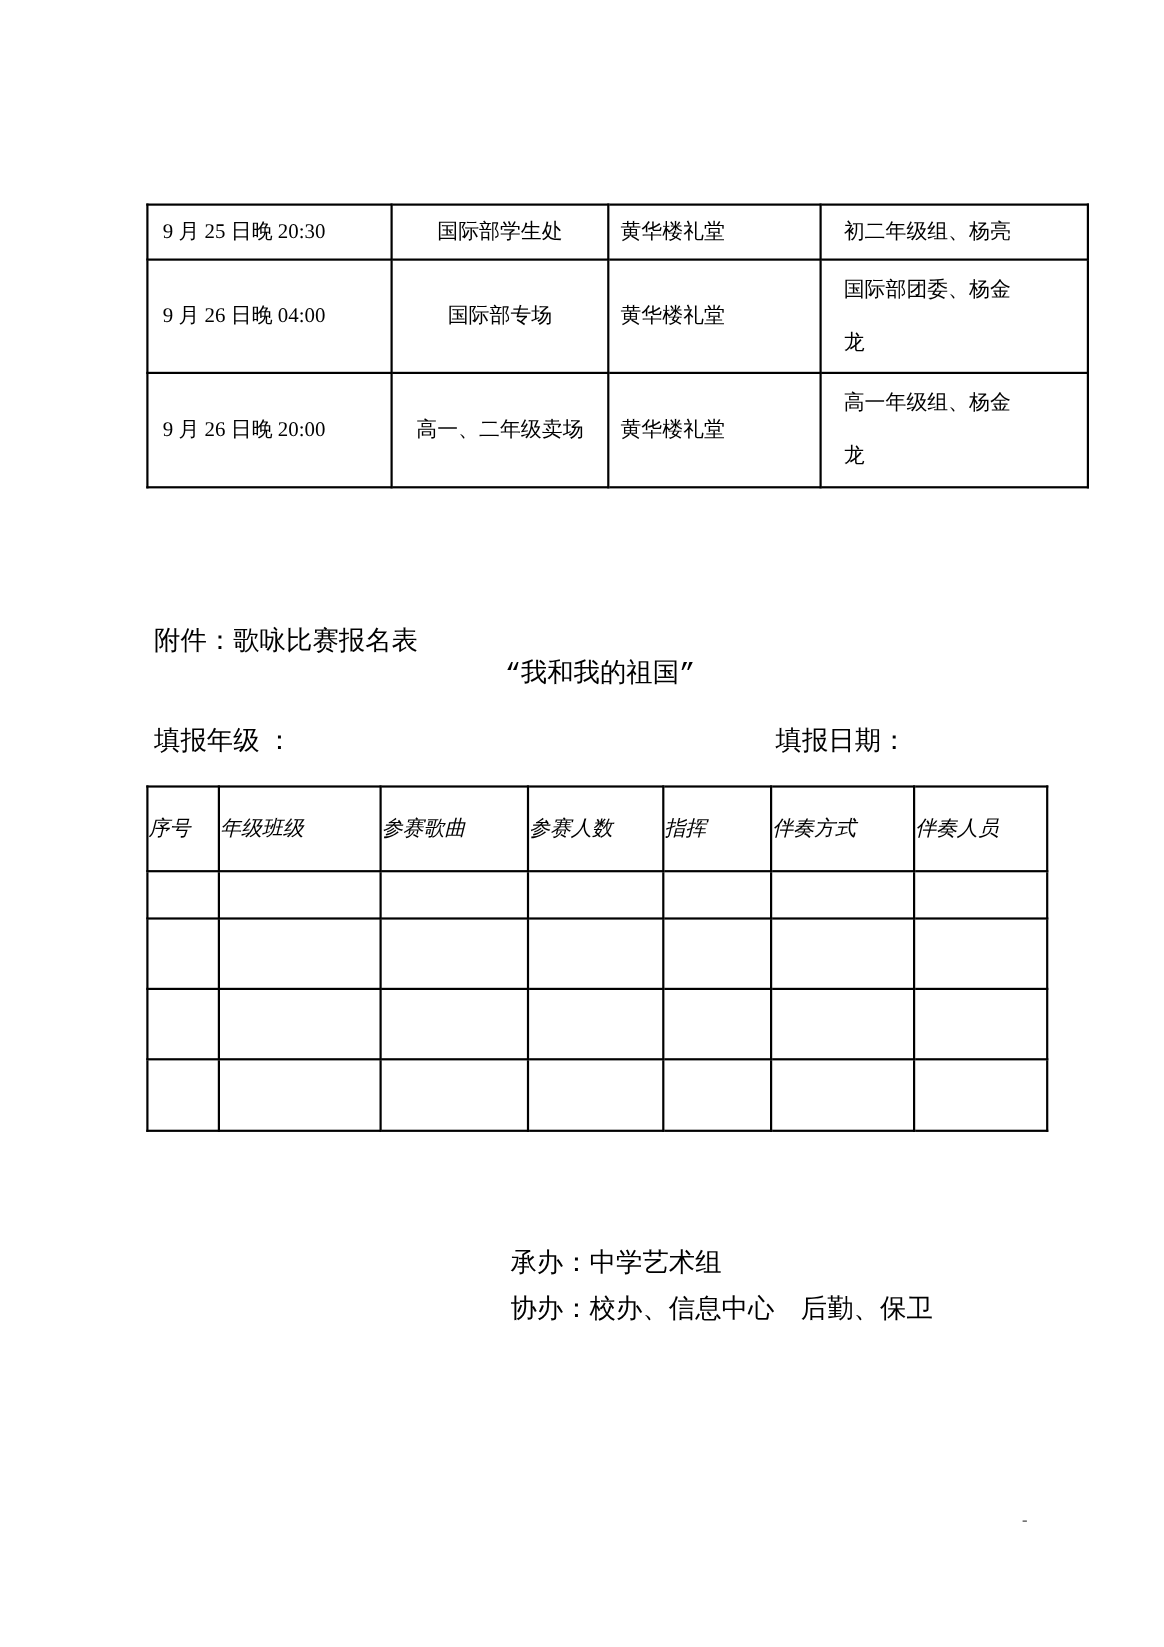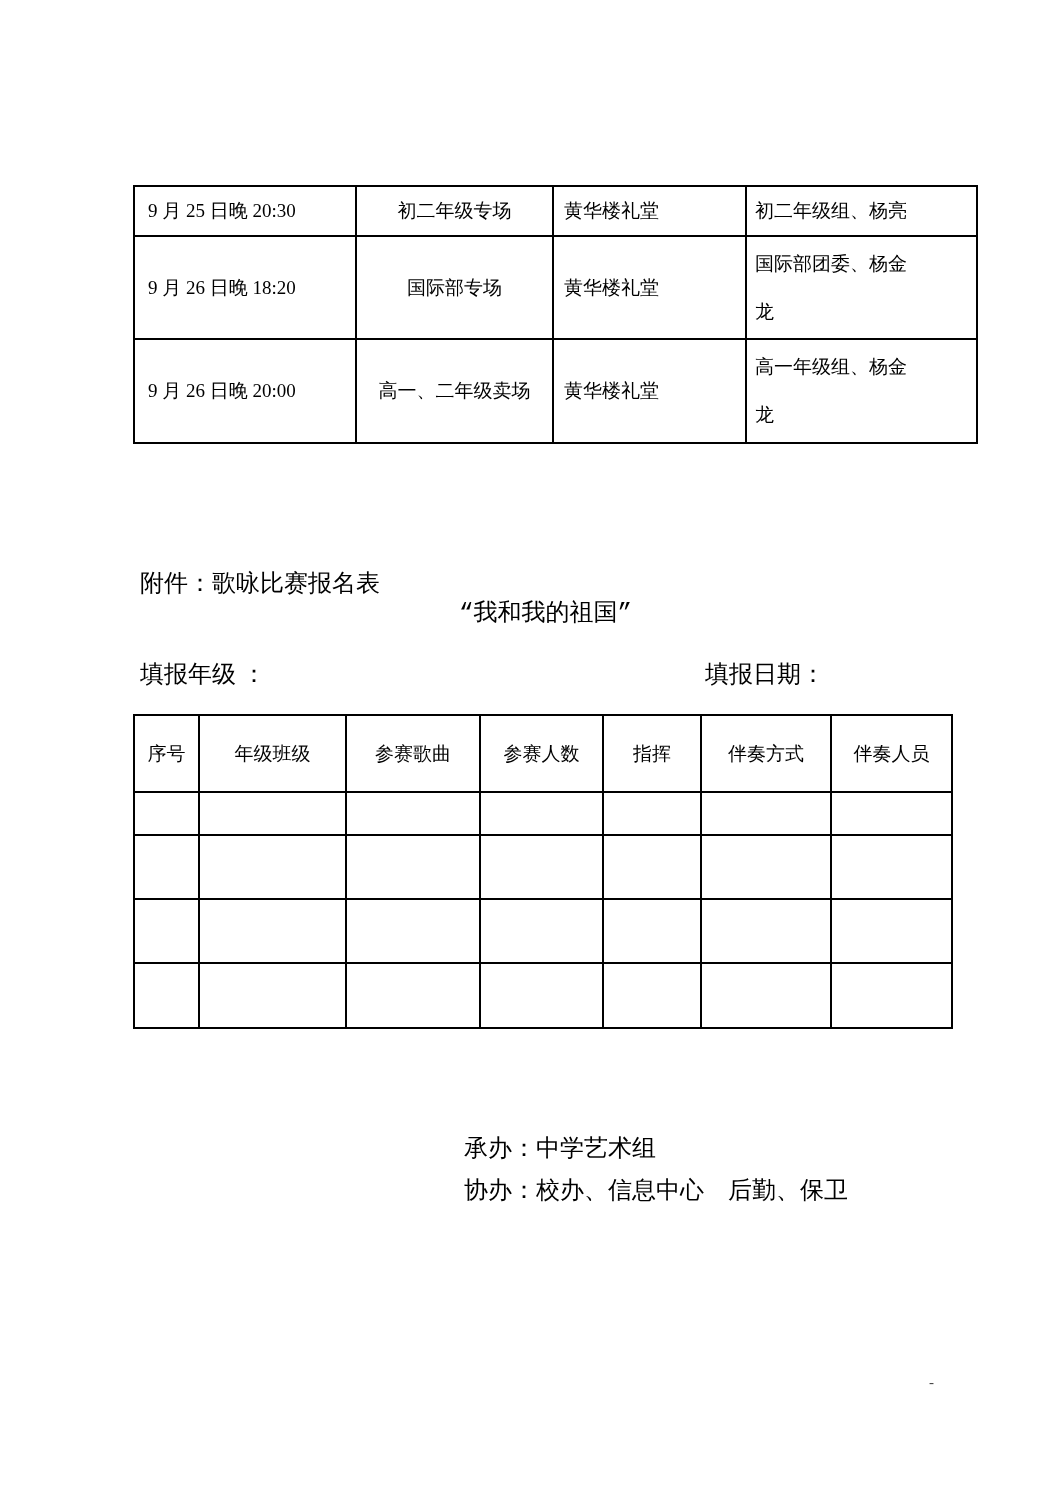--- a/index.html
+++ b/index.html
@@ -24,27 +24,27 @@
     vertical-align: middle;
     line-height: 48px;
     padding: 0;
     overflow: hidden;
   }
   
   .schedule { left: 133px; top: 185px; width: 804px; }
   .schedule .c-time  { width: 207px; text-align: left; padding-left: 13px; }
   .schedule .c-event { width: 195px; text-align: center; }
   .schedule .c-venue { width: 181px; text-align: left; padding-left: 10px; }
-  .schedule .c-org   { width: 221px; text-align: left; padding-left: 8px; white-space: pre-line; }
+  .schedule .c-org   { width: 221px; text-align: left; padding-left: 20px; white-space: pre-line; }
   .r-h55  { height: 43px; }
   .r-h103 { height: 103px; }
   .r-h104 { height: 104px; }
   
   .signup { left: 133px; top: 714px; width: 804px; }
-  .signup th { text-align: center; }
+  .signup th { text-align: left; font-style: italic; }
   .signup .c0 { width: 63px; }
   .signup .c1 { width: 145px; }
   .signup .c2 { width: 132px; margin-top: 15px; }
   .signup .c3 { width: 121px; }
   .signup .c4 { width: 96px; }
   .signup .c5 { width: 128px; }
   .signup .c6 { width: 119px; margin-top: 23px; }
   .r-h77 { height: 77px; }
   .r-h64 { height: 64px; }
   .r-h65 { height: 65px; }
@@ -66,26 +66,26 @@
 </style>
 </head>
 <body>
 
 <div class="page">
 
   <table class="schedule">
     <tbody>
       <tr class="r-h55">
         <td class="c-time">9 月 25 日晚 20:30</td>
-        <td class="c-event">初二年级专场</td>
+        <td class="c-event">国际部学生处</td>
         <td class="c-venue">黄华楼礼堂</td>
         <td class="c-org">初二年级组、杨亮</td>
       </tr>
       <tr class="r-h103">
-        <td class="c-time">9 月 26 日晚 18:20</td>
+        <td class="c-time">9 月 26 日晚 04:00</td>
         <td class="c-event">国际部专场</td>
         <td class="c-venue">黄华楼礼堂</td>
         <td class="c-org">国际部团委、杨金
 龙</td>
       </tr>
       <tr class="r-h104">
         <td class="c-time">9 月 26 日晚 20:00</td>
         <td class="c-event">高一、二年级卖场</td>
         <td class="c-venue">黄华楼礼堂</td>
         <td class="c-org">高一年级组、杨金

